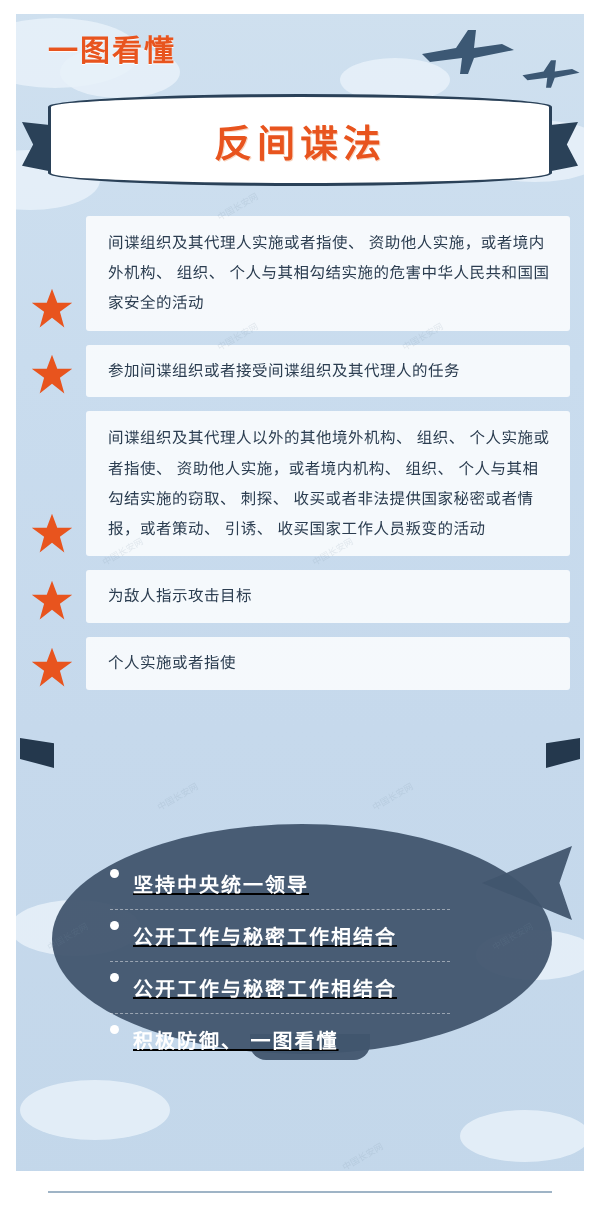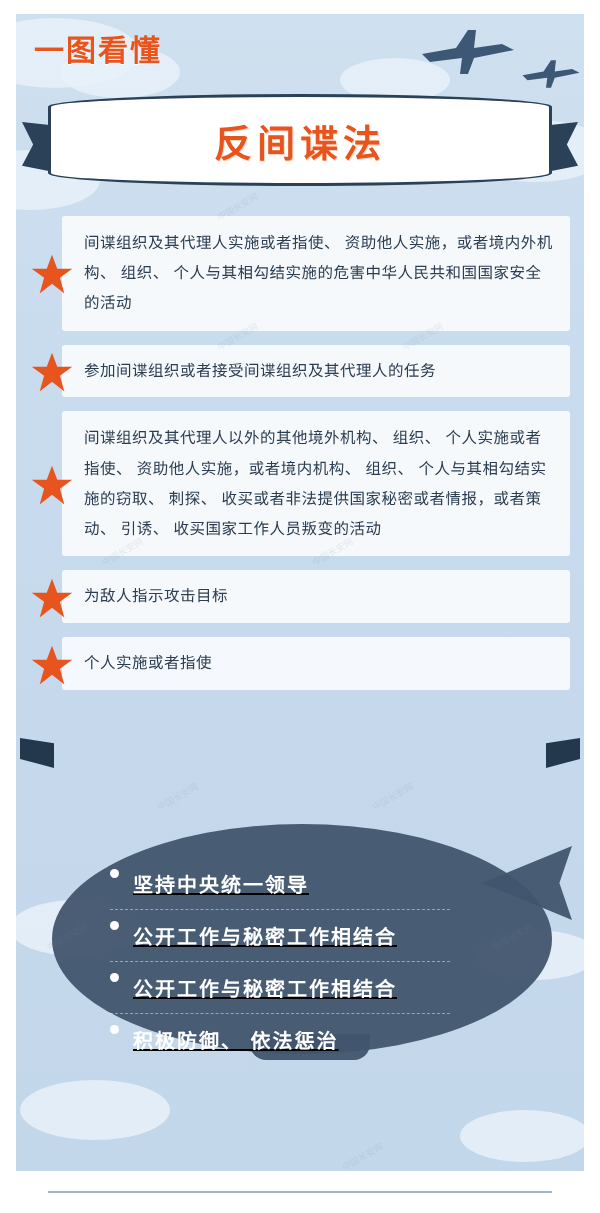--- a/index.html
+++ b/index.html
@@ -61,21 +61,21 @@
     z-index: 1;
   }
 
   
   .header {
     position: relative;
     z-index: 10;
     padding-top: 26px;
   }
   .kicker {
-    margin-left: 34px;
+    margin-left: 48px;
     font-size: 30px;
     font-weight: bold;
     color: #e8541e;
     letter-spacing: 2px;
     text-shadow: 0 1px 0 #fff;
   }
 
   
   .ribbon-wrap {
     position: relative;
@@ -170,22 +170,23 @@
 
   
   .list {
     position: relative;
     z-index: 12;
     margin: 22px 30px 0 30px;
   }
   .item {
     position: relative;
     display: flex;
-    align-items: center;
+    align-items: flex-end;
     margin-bottom: 14px;
+    gap: 24px;
   }
   .star {
     flex: 0 0 auto;
     width: 44px;
     height: 44px;
     margin-right: 2px;
     margin-top: 4px;
     position: relative;
     z-index: 3;
   }
@@ -371,21 +372,21 @@
       <div class="principle">
         <span class="bullet"></span>
         <span class="txt">公开工作与秘密工作相结合</span>
       </div>
       <div class="principle">
         <span class="bullet"></span>
         <span class="txt">公开工作与秘密工作相结合</span>
       </div>
       <div class="principle">
         <span class="bullet"></span>
-        <span class="txt">积极防御、 依法惩治</span>
+        <span class="txt">积极防御、 一图看懂</span>
       </div>
     </div>
   </div>
 
   <div class="wm" style="left:215px; top:200px;">中国长安网</div>
   <div class="wm" style="left:215px; top:330px;">中国长安网</div>
   <div class="wm" style="left:400px; top:330px;">中国长安网</div>
   <div class="wm" style="left:100px; top:545px;">中国长安网</div>
   <div class="wm" style="left:310px; top:545px;">中国长安网</div>
   <div class="wm" style="left:155px; top:790px;">中国长安网</div>

